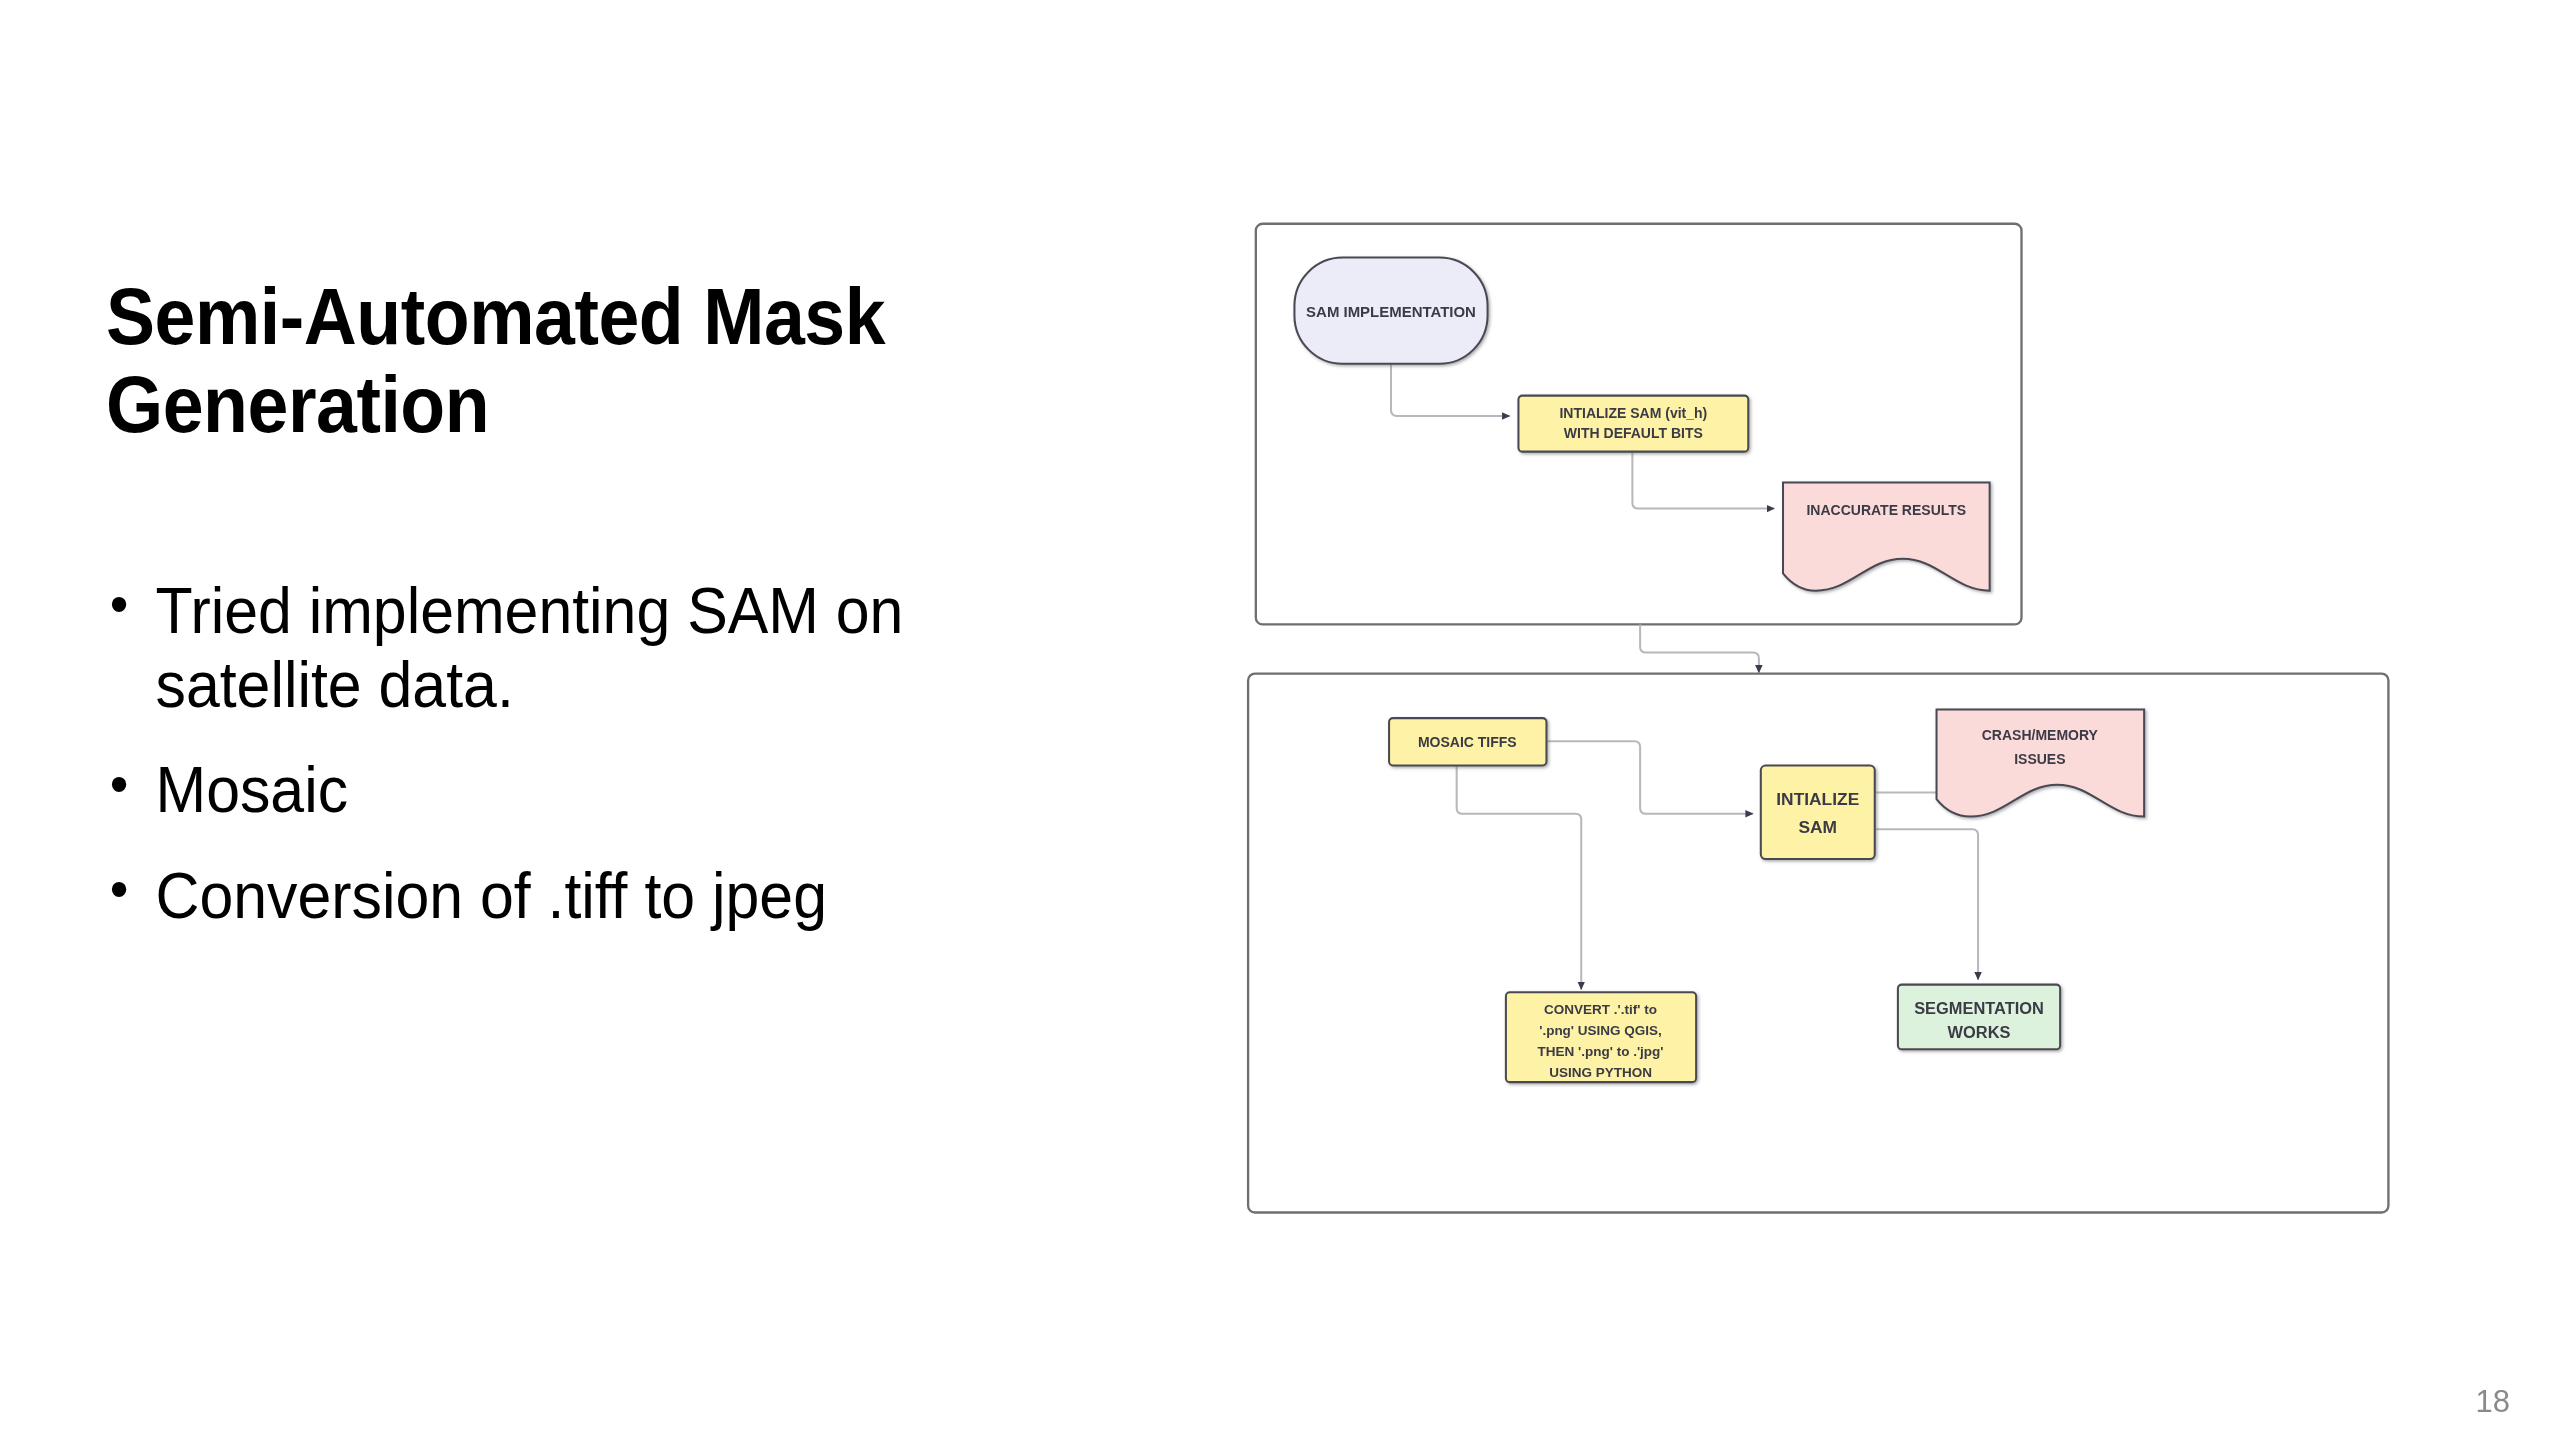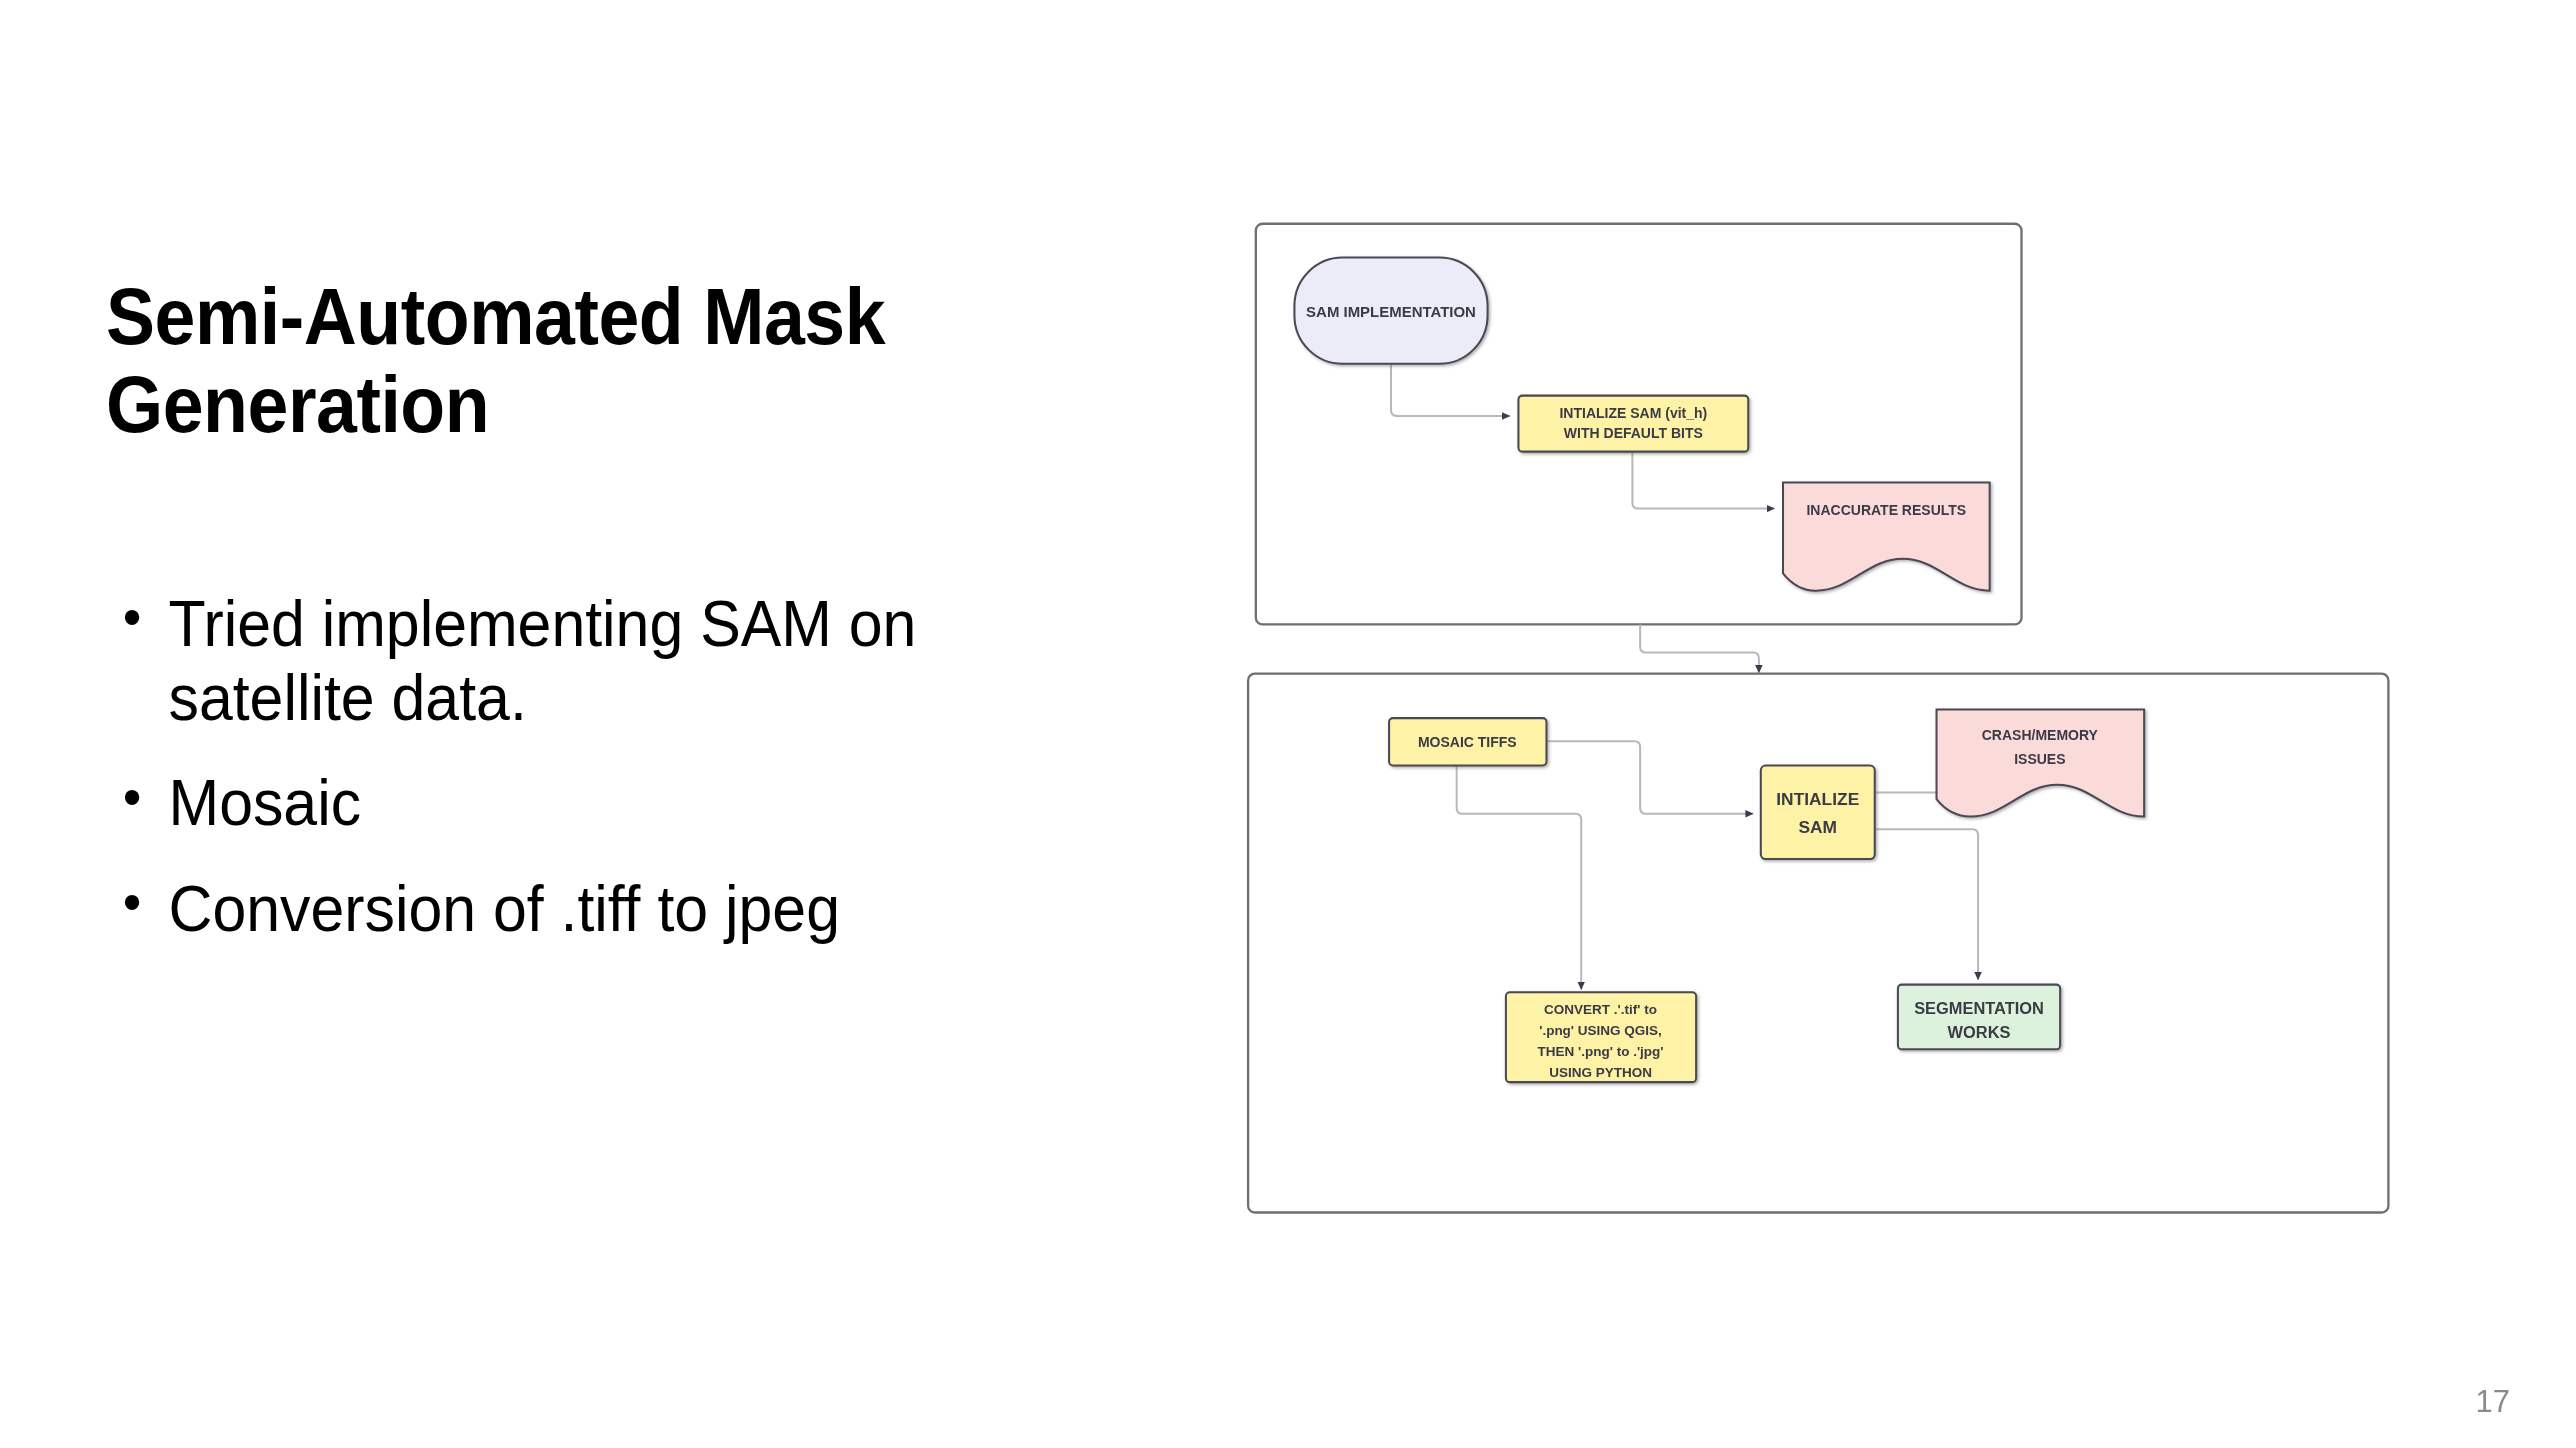--- a/index.html
+++ b/index.html
@@ -31,21 +31,21 @@
     transform: scaleX(0.93);
     transform-origin: left top;
   }
 
   #bullet-list {
     position: absolute;
     left: 104px;
     top: 570px;
     width: 985px;
     list-style: none;
-    margin: 17px;
+    margin: 4px;
     padding: 0;
   }
   #bullet-list li {
     position: relative;
     padding-left: 50px;
     font-size: 64px;
     line-height: 1.16;
     color: #000000;
     font-weight: 400;
     margin-bottom: 31px;
@@ -88,21 +88,21 @@
 <body>
 
 <h1 id="slide-title">Semi-Automated Mask Generation</h1>
 
 <ul id="bullet-list">
   <li>Tried implementing SAM on satellite data.</li>
   <li>Mosaic</li>
   <li>Conversion of .tiff to jpeg</li>
 </ul>
 
-<div id="page-number">17</div>
+<div id="page-number">18</div>
 
 <div id="diagram-figure">
 <svg width="1159" height="1009" viewBox="0 0 1200 1045" xmlns="http://www.w3.org/2000/svg">
   <defs>
     <marker id="arrowhead" markerWidth="9" markerHeight="9" refX="8" refY="4.5" orient="auto" markerUnits="userSpaceOnUse">
       <path d="M0,0.6 L8.5,4.5 L0,8.4 Z" fill="#3b3b4e"></path>
     </marker>
     <filter id="nodeshadow" x="-30%" y="-30%" width="170%" height="170%">
       <feDropShadow dx="1.6" dy="1.6" stdDeviation="1.4" flood-color="#6a6a70" flood-opacity="0.55"></feDropShadow>
     </filter>

